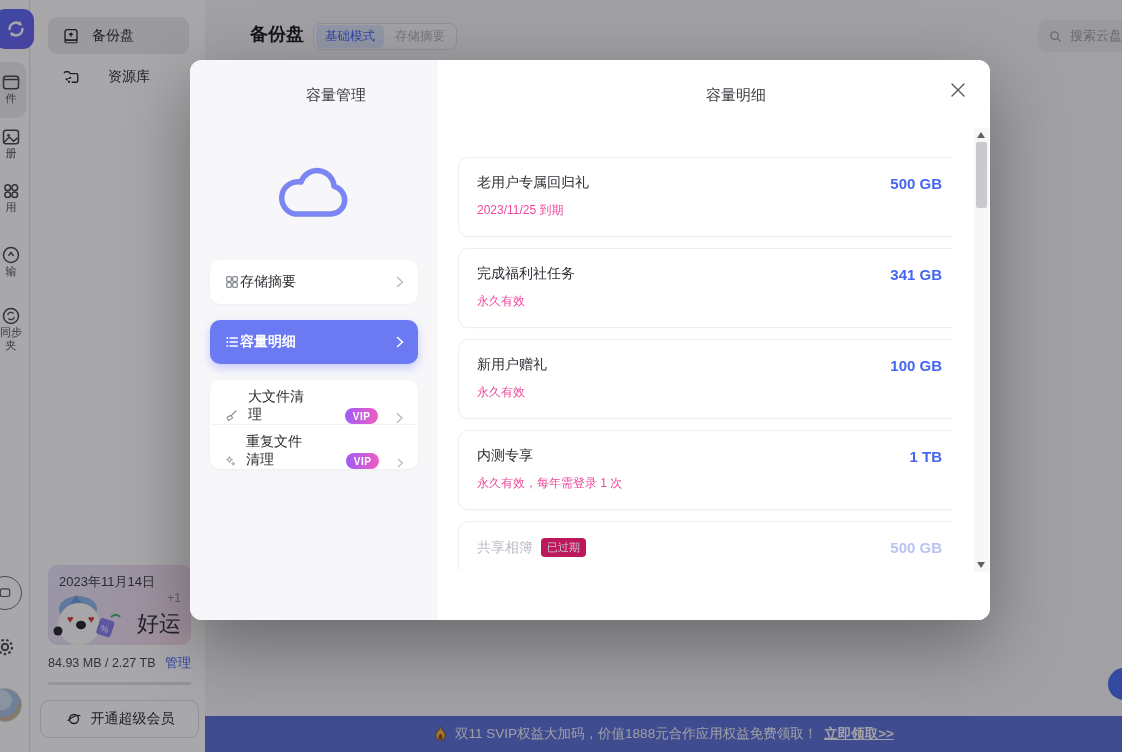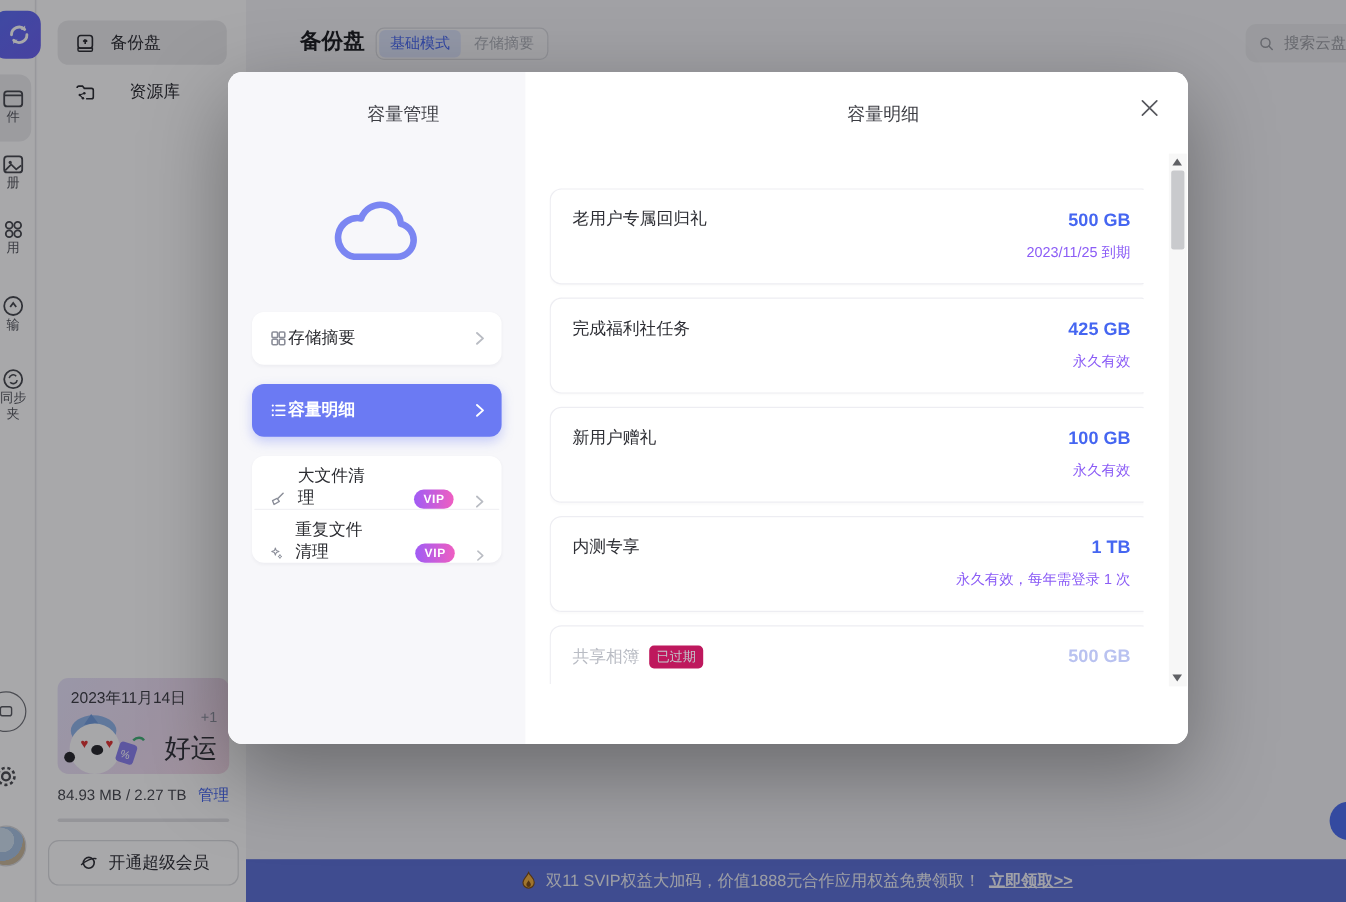--- a/index.html
+++ b/index.html
@@ -60,21 +60,21 @@
   .gdiv{height:1px;background:#f1f1f4;margin:0 2px;}
   .vip{font-size:10px;font-weight:bold;color:#fff;background:linear-gradient(90deg,#a05cf5,#ef5ec1);padding:2.5px 8px;border-radius:8px;letter-spacing:.5px;margin-left:22px;}
 
   .mright{position:relative;flex:1;background:#fff;}
   .close-x{position:absolute;right:22px;top:20px;width:20px;height:20px;display:flex;align-items:center;justify-content:center;}
   .viewport{position:absolute;left:20px;top:65px;width:495px;height:445px;overflow:hidden;}
   .qcard{position:absolute;left:0;width:503px;height:80px;border:1px solid #ededf2;border-radius:10px;background:#fff;padding:16px 18px 0 18px;box-shadow:0 1px 2px rgba(30,32,40,.02);}
   .qrow1{display:flex;justify-content:space-between;align-items:center;}
   .qtitle{font-size:14px;color:#2e2f35;display:flex;align-items:center;gap:8px;}
   .qvalue{font-size:15px;font-weight:600;color:#4566f1;}
-  .qnote{text-align:right;margin-top:10px;font-size:12px;color:#8b5cf6;}
+  .qnote{text-align:left;margin-top:10px;font-size:12px;color:#ec4899;}
   .qcard.expired .qtitle{color:#b9bcc4;}
   .qcard.expired .qvalue{color:#b9c2f0;}
   .exp-badge{font-size:11px;color:#c3c6cc;background:#be185d;border-radius:4px;padding:2px 6px;font-weight:normal;}
   .sbar{position:absolute;right:1px;top:68px;width:15px;height:444px;background:#f7f7f7;}
   .sb-up{position:absolute;top:4px;left:3px;width:0;height:0;border-left:4.5px solid transparent;border-right:4.5px solid transparent;border-bottom:6px solid #606165;}
   .sb-dn{position:absolute;bottom:4px;left:3px;width:0;height:0;border-left:4.5px solid transparent;border-right:4.5px solid transparent;border-top:6px solid #606165;}
   .sb-thumb{position:absolute;top:14px;left:2px;width:11px;height:66px;background:#c9cacd;border-radius:2px;}
 </style>
 </head>
 <body>
@@ -306,21 +306,21 @@
           <div class="qrow1">
             <span class="qtitle">老用户专属回归礼</span>
             <span class="qvalue">500 GB</span>
           </div>
           <div class="qnote">2023/11/25 到期</div>
         </div>
 
         <div class="qcard" style="top:123px;">
           <div class="qrow1">
             <span class="qtitle">完成福利社任务</span>
-            <span class="qvalue">425 GB</span>
+            <span class="qvalue">341 GB</span>
           </div>
           <div class="qnote">永久有效</div>
         </div>
 
         <div class="qcard" style="top:214px;">
           <div class="qrow1">
             <span class="qtitle">新用户赠礼</span>
             <span class="qvalue">100 GB</span>
           </div>
           <div class="qnote">永久有效</div>

